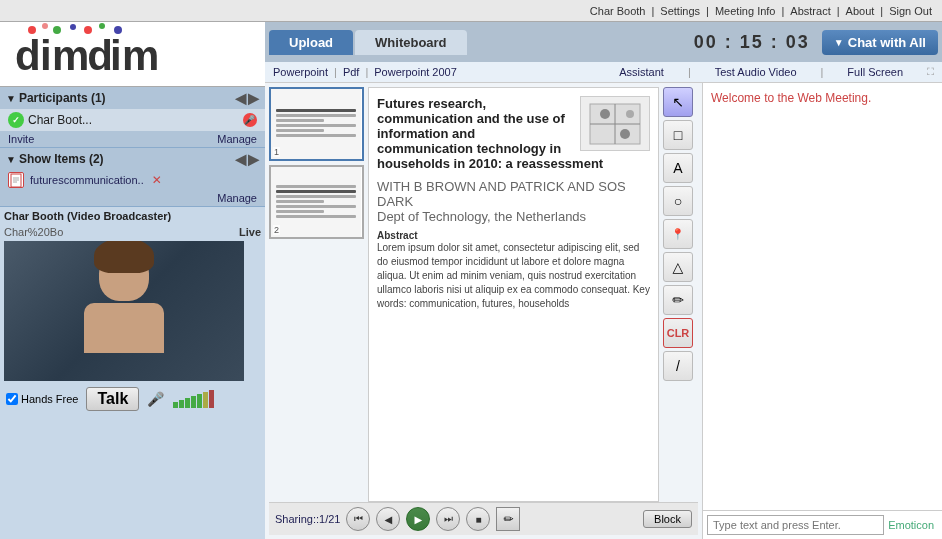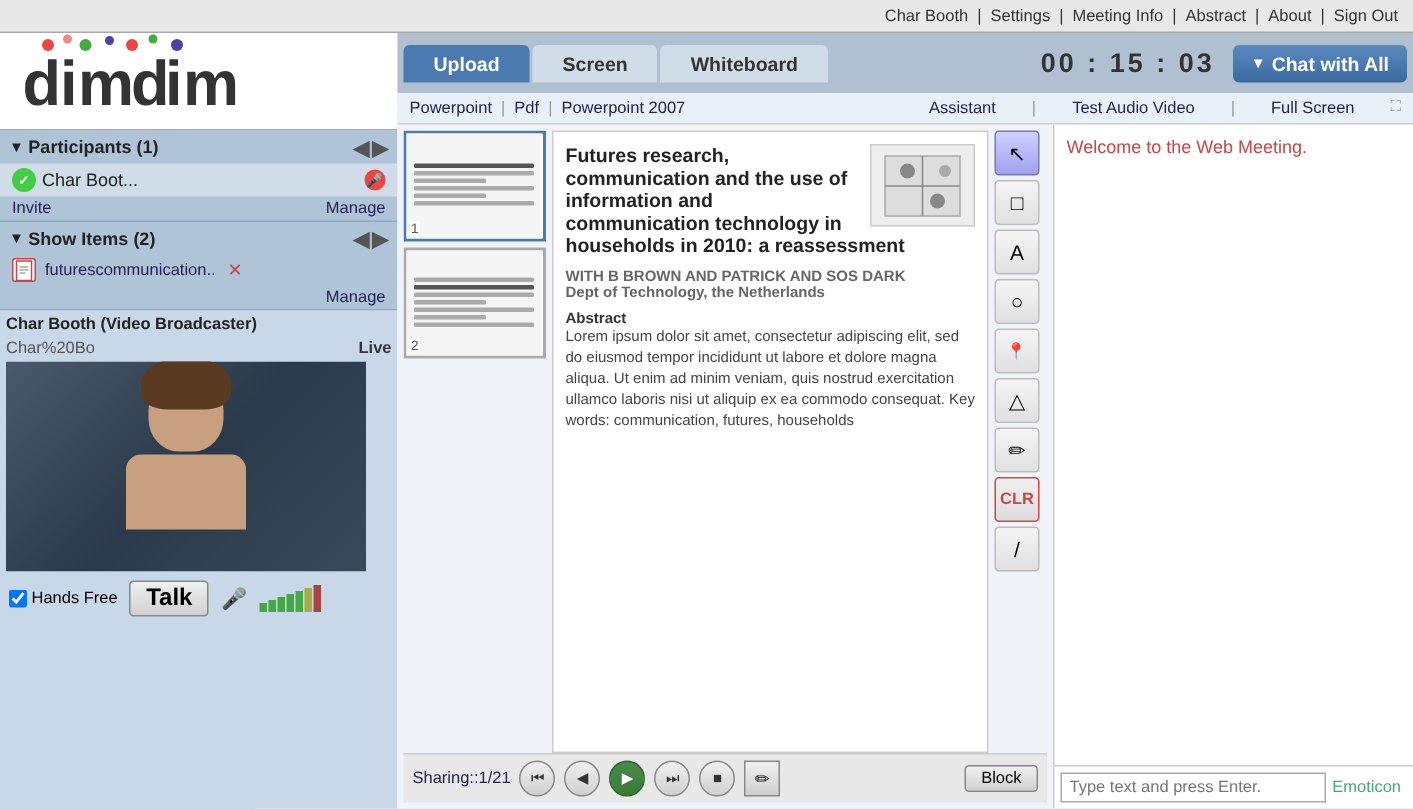--- a/index.html
+++ b/index.html
@@ -392,21 +392,21 @@
       flex: 1;
       background: white;
       border: 1px solid #ccc;
       padding: 8px;
       font-size: 11px;
       color: #333;
       overflow: hidden;
       position: relative;
     }
     .slide-title { font-size: 13px; font-weight: bold; margin-bottom: 6px; color: #222; }
-    .slide-author { font-size: 10px; color: #666; margin-top: 8px; font-weight: bold; }
+    .slide-author { font-size: 13px; color: #666; margin-top: 8px; }
     .slide-abstract-label { font-size: 10px; font-weight: bold; margin-top: 6px; }
     .slide-abstract { font-size: 10px; color: #444; line-height: 1.4; }
 
     
     #slide-tools {
       width: 35px;
       display: flex;
       flex-direction: column;
       gap: 3px;
     }
@@ -649,23 +649,20 @@
       </div>
     </div>
   </div>
 
   <div id="content-area">
 
     <div id="tab-bar">
       <div class="tab tab-upload">
         <span>Upload</span>
       </div>
-      <div class="tab tab-screen">
-        <span>Screen</span>
-      </div>
       <div class="tab tab-whiteboard">
         <span>Whiteboard</span>
       </div>
       <span id="timer">00 : 15 : 03</span>
       <div id="chat-with-btn">
         <span class="triangle-down-white">▼</span>
         <span>Chat with All</span>
       </div>
     </div>
 

